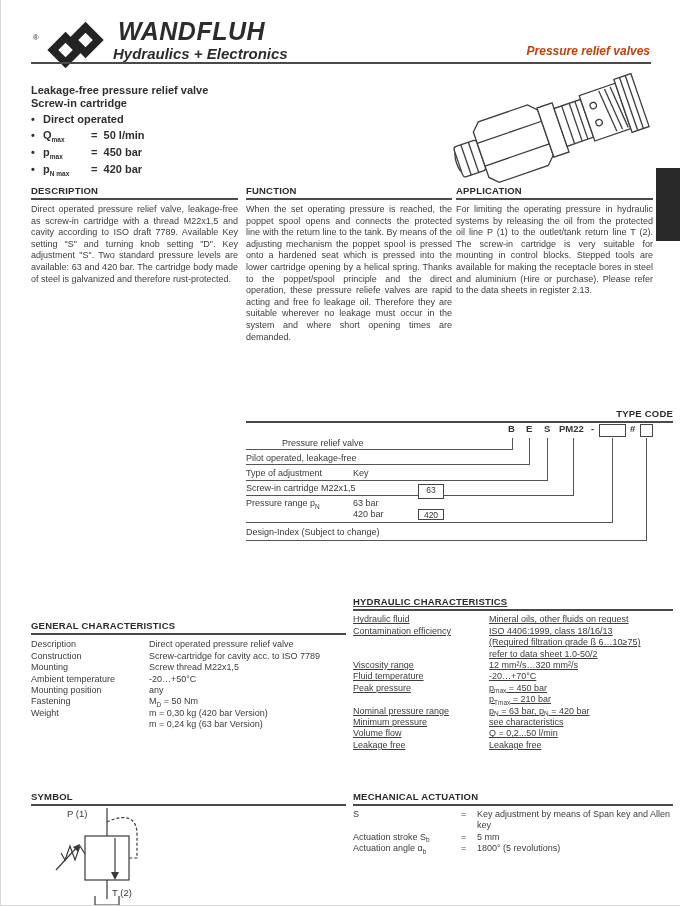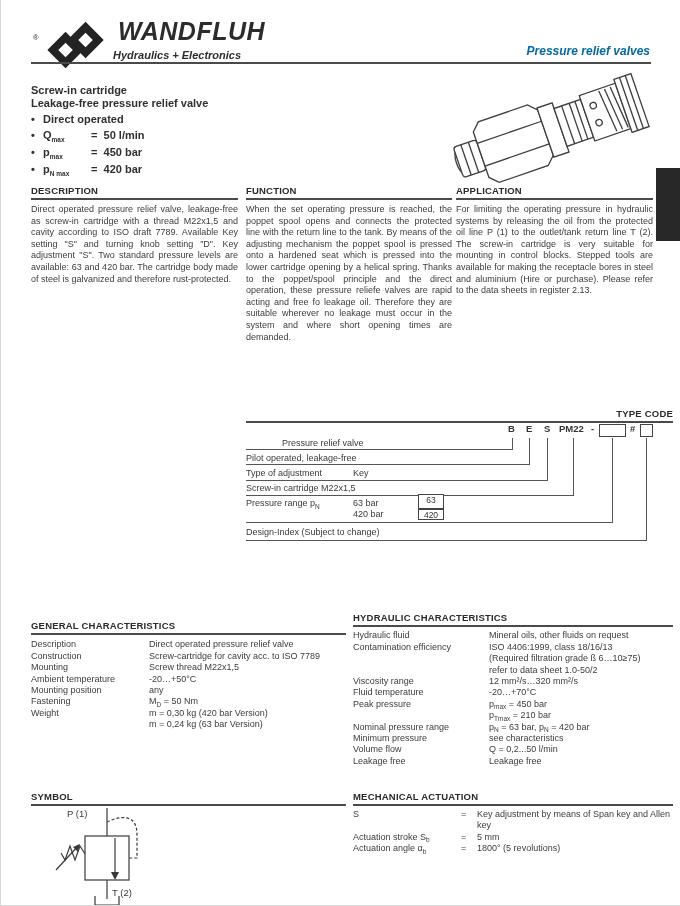--- a/index.html
+++ b/index.html
@@ -4,23 +4,23 @@
 <style>
   html,body{margin:0;padding:0;background:#fff;}
   .page{
     position:relative;width:680px;height:906px;background:#ffffff;overflow:hidden;
     font-family:"Liberation Sans", sans-serif;color:#3a3a3a;
     border-left:1px solid #d8d8d8;border-bottom:1px solid #d8d8d8;box-sizing:border-box;
   }
   .abs{position:absolute;}
   
   .brand-name{font-size:25px;font-weight:bold;font-style:italic;color:#2c2c2c;letter-spacing:.5px;}
-  .brand-tagline{font-size:11px;font-weight:bold;font-style:italic;color:#2c2c2c;}
+  .brand-tagline{font-size:15px;font-weight:bold;font-style:italic;color:#2c2c2c;}
   .reg{font-size:7.5px;color:#2c2c2c;}
-  .doc-cat{font-size:12px;font-weight:bold;font-style:italic;color:#0369a1;}
+  .doc-cat{font-size:12px;font-weight:bold;font-style:italic;color:#c2410c;}
   .hrule{height:2px;background:#4a4a4a;}
   
   .title-line{font-size:11px;font-weight:bold;color:#2f2f2f;line-height:13px;}
   .spec-row{display:flex;align-items:flex-start;margin-top:3px;font-size:11px;font-weight:bold;color:#2f2f2f;line-height:13px;}
   .spec-row .dot{width:12px;}
   .spec-row .dot::before{content:"•";}
   .spec-label{min-width:48px;}
   .spec-val{white-space:pre;}
   .thread-size{font-size:17px;font-weight:bold;color:#2c2c2c;text-align:center;}
   .iso-std{font-size:13px;color:#3a3a3a;text-align:center;margin-top:3px;}
@@ -69,22 +69,22 @@
     <span class="brand-name">WANDFLUH</span>
   </div>
   <div class="abs" style="left:112px;top:45px;">
     <span class="brand-tagline">Hydraulics + Electronics</span>
   </div>
 
   <div class="abs doc-cat" style="right:30px;top:44px;">Pressure relief valves</div>
   <div class="abs hrule" style="left:30px;top:62px;width:620px;"></div>
 
   <div class="abs" style="left:30px;top:84px;width:250px;">
+    <div class="title-line">Leakage-free pressure relief valve</div>
     <div class="title-line">Screw-in cartridge</div>
-    <div class="title-line">Leakage-free pressure relief valve</div>
     <div class="spec-row">
       <span class="dot"></span>
       <span class="spec-label"><span>Direct operated</span></span>
       <span class="spec-val"></span>
     </div>
     <div class="spec-row">
       <span class="dot"></span>
       <span class="spec-label"><span>Q</span><span class="subscr">max</span></span>
       <span class="spec-val">=  50 l/min</span>
     </div>
@@ -169,21 +169,21 @@
 
     <span class="tc-txt" style="left:0;top:60px;"><span>Type of adjustment</span></span>
     <span class="tc-txt" style="left:107px;top:60px;">Key</span>
     <div class="hline" style="top:72px;width:302px;"></div>
 
     <span class="tc-txt" style="left:0;top:75px;"><span>Screw-in cartridge M22x1,5</span></span>
     <div class="hline" style="top:87px;width:328px;"></div>
 
     <span class="tc-txt" style="left:0;top:90px;"><span>Pressure range p</span><span class="subscr">N</span></span>
     <span class="tc-txt" style="left:107px;top:90px;">63 bar</span>
-    <div class="tc-box" style="left:172px;top:86px;width:26px;height:15px;">63</div>
+    <div class="tc-box" style="left:172px;top:76px;width:26px;height:15px;">63</div>
     <span class="tc-txt" style="left:107px;top:101px;">420 bar</span>
     <div class="tc-box" style="left:172px;top:101px;width:26px;height:11px;">420</div>
     <div class="hline" style="top:114px;width:367px;"></div>
 
     <span class="tc-txt" style="left:0;top:119px;"><span>Design-Index (Subject to change)</span></span>
     <div class="hline" style="top:132px;width:401px;"></div>
   </div>
 
   <div class="abs char-table g" style="left:30px;top:620px;width:315px;">
     <div class="sec-head" style="margin-bottom:4px;">GENERAL CHARACTERISTICS</div>
@@ -214,21 +214,21 @@
     <div class="crow">
         <span class="clabel">Weight</span>
         <span class="cvalue"><span>m = 0,30 kg (420 bar Version)</span></span>
       </div>
     <div class="crow">
         <span class="clabel"></span>
         <span class="cvalue"><span>m = 0,24 kg (63 bar Version)</span></span>
       </div>
   </div>
 
-  <div class="abs char-table h" style="left:352px;top:612px;width:320px;">
+  <div class="abs char-table h" style="left:352px;top:596px;width:320px;text-decoration:underline;">
     <div class="sec-head" style="margin-bottom:3px;">HYDRAULIC CHARACTERISTICS</div>
     <div class="crow">
         <span class="clabel">Hydraulic fluid</span>
         <span class="cvalue"><span>Mineral oils, other fluids on request</span></span>
       </div>
     <div class="crow">
         <span class="clabel">Contamination efficiency</span>
         <span class="cvalue"><span>ISO 4406:1999, class 18/16/13</span></span>
       </div>
     <div class="crow">

